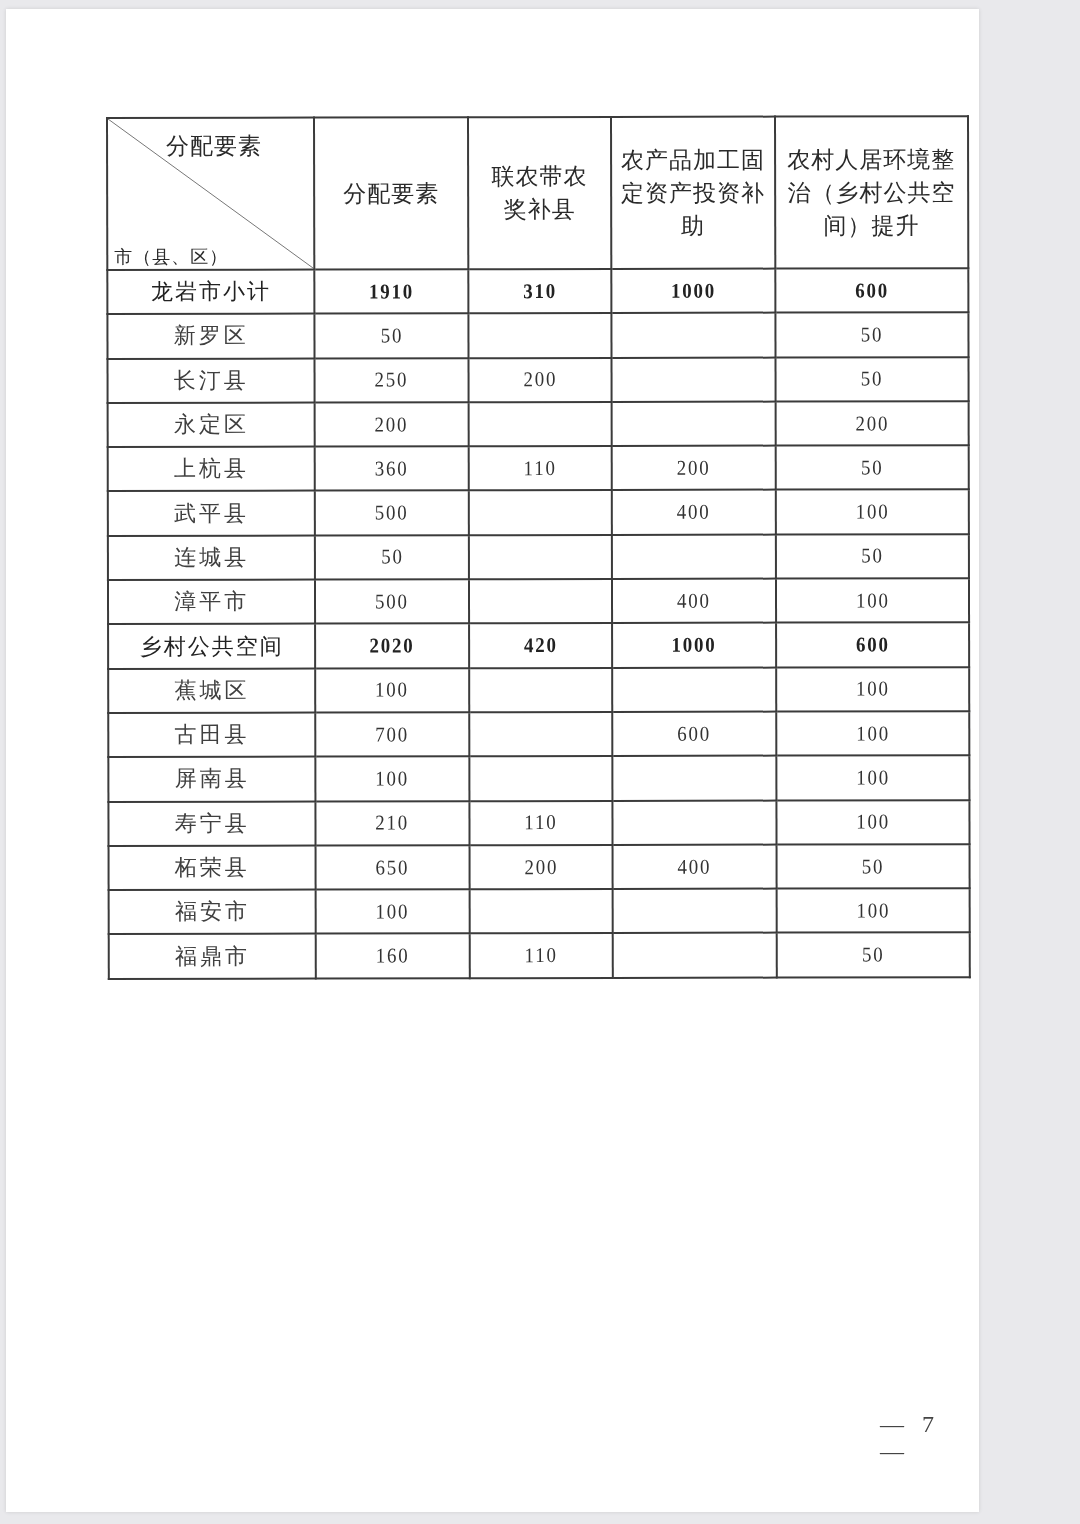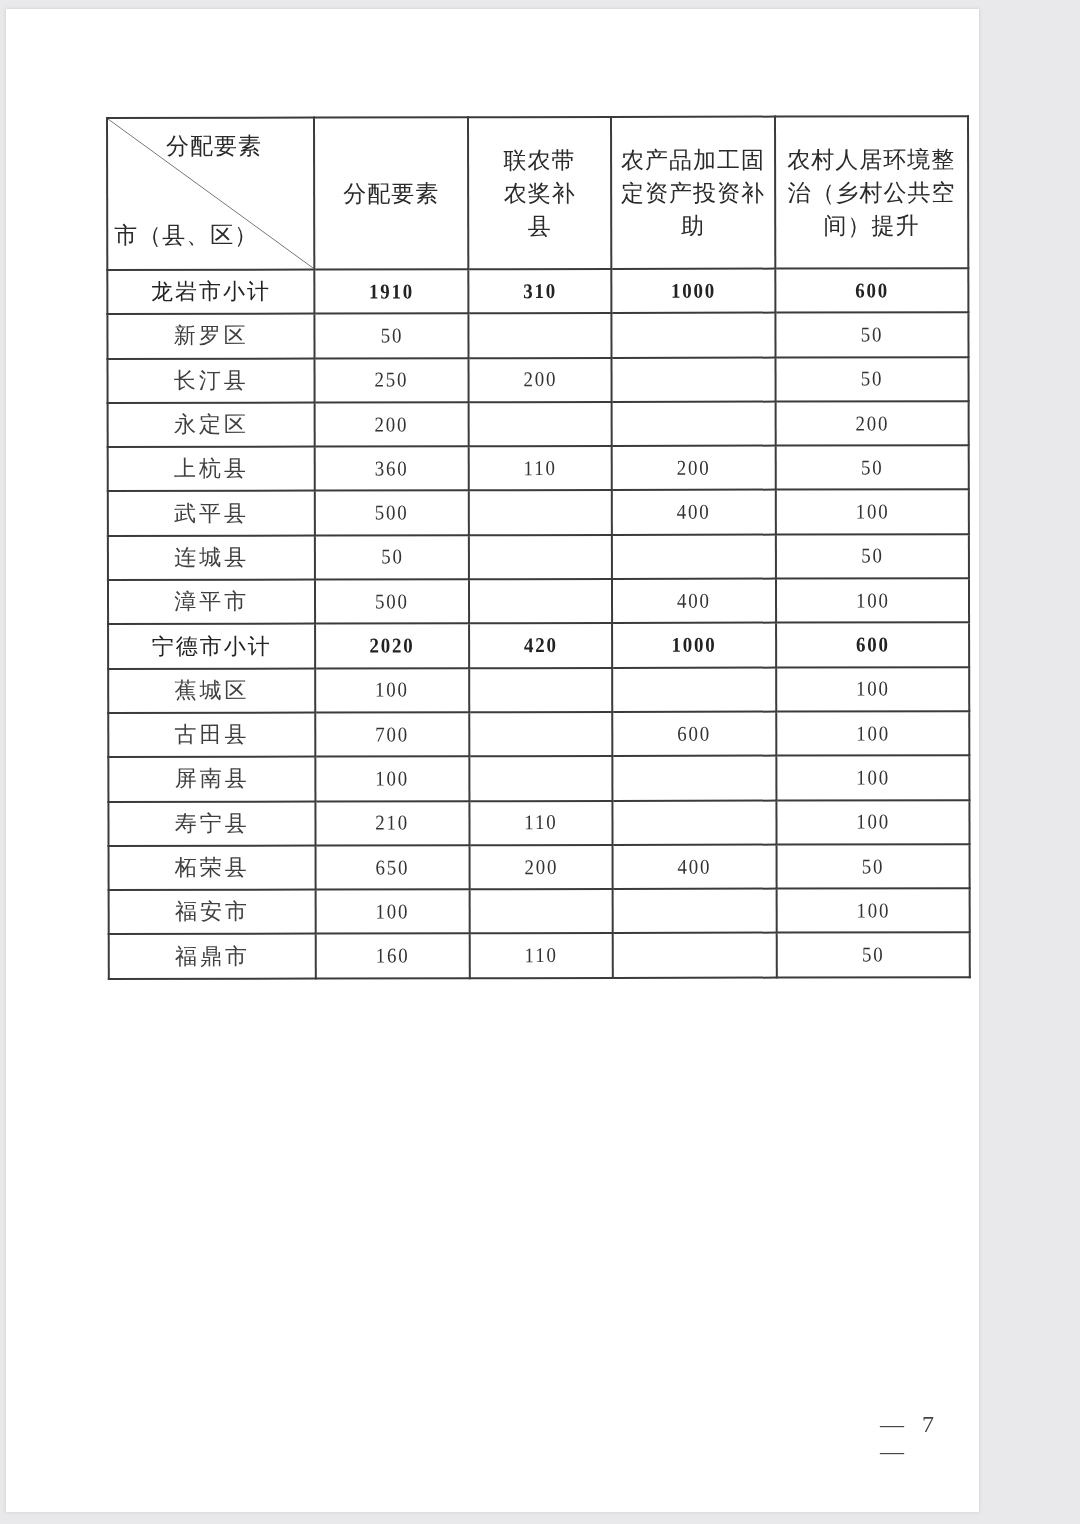--- a/index.html
+++ b/index.html
@@ -21,21 +21,21 @@
     padding:0; font-weight:normal;
   }
   col.c0 { width:207px; } col.c1 { width:153px; } col.c2 { width:143px; }
   col.c3 { width:163px; } col.c4 { width:193px; }
   tr.head { height:152px; }
   tr.row { height:44.3px; }
   .hdr { font-size:23px; line-height:33px; letter-spacing:1px; color:#2a2a2a; }
   .diag { position:relative; }
   .diag svg { position:absolute; left:0; top:0; width:100%; height:100%; }
   .diag .top-lbl { position:absolute; left:58px; top:12px; font-size:23px; letter-spacing:1px; }
-  .diag .bot-lbl { position:absolute; left:6px; bottom:18px; font-size:23px; letter-spacing:1px; }
+  .diag .bot-lbl { position:absolute; left:6px; bottom:0; font-size:18px; letter-spacing:1px; }
   .name { font-size:22px; letter-spacing:3px; color:#404040; }
   .num { font-size:21px; letter-spacing:2px; color:#333; font-family:"Liberation Serif", serif; transform:scaleX(0.9); display:inline-block; }
   tr.subtotal .name { font-weight:normal; letter-spacing:2px; color:#222; }
   tr.subtotal .num { font-weight:bold; color:#222; }
   .page-num {
     position:absolute; left:874px; top:1402px; font-size:24px; color:#444;
     font-family:"Liberation Serif", serif; letter-spacing:6px;
   }
 </style>
 </head>
@@ -53,21 +53,21 @@
     <tbody id="tbody">
       <tr class="head">
         <th class="diag">
           <svg viewBox="0 0 100 100" preserveAspectRatio="none">
             <line x1="0" y1="0" x2="100" y2="100" stroke="#555" stroke-width="0.8" vector-effect="non-scaling-stroke"></line>
           </svg>
           <span class="top-lbl">分配要素</span>
           <span class="bot-lbl">市（县、区）</span>
         </th>
         <th class="hdr">分配要素</th>
-        <th class="hdr" style="padding:0 24px;">联农带农奖补县</th>
+        <th class="hdr" style="padding:0 12px;">联农带农奖补县</th>
         <th class="hdr" style="padding:0 4px;">农产品加工固定资产投资补助</th>
         <th class="hdr" style="padding:6px 8px;">农村人居环境整治（乡村公共空间）提升</th>
       </tr>
     <tr class="row subtotal">
           <td><span class="name">龙岩市小计</span></td>
           <td><span class="num">1910</span></td>
           <td><span class="num">310</span></td>
           <td><span class="num">1000</span></td>
           <td><span class="num">600</span></td>
         </tr>
@@ -114,21 +114,21 @@
           <td><span class="num">50</span></td>
         </tr>
         <tr class="row">
           <td><span class="name">漳平市</span></td>
           <td><span class="num">500</span></td>
           <td><span class="num"></span></td>
           <td><span class="num">400</span></td>
           <td><span class="num">100</span></td>
         </tr>
         <tr class="row subtotal">
-          <td><span class="name">宁德市小计</span></td>
+          <td><span class="name">乡村公共空间</span></td>
           <td><span class="num">2020</span></td>
           <td><span class="num">420</span></td>
           <td><span class="num">1000</span></td>
           <td><span class="num">600</span></td>
         </tr>
         <tr class="row">
           <td><span class="name">蕉城区</span></td>
           <td><span class="num">100</span></td>
           <td><span class="num"></span></td>
           <td><span class="num"></span></td>

